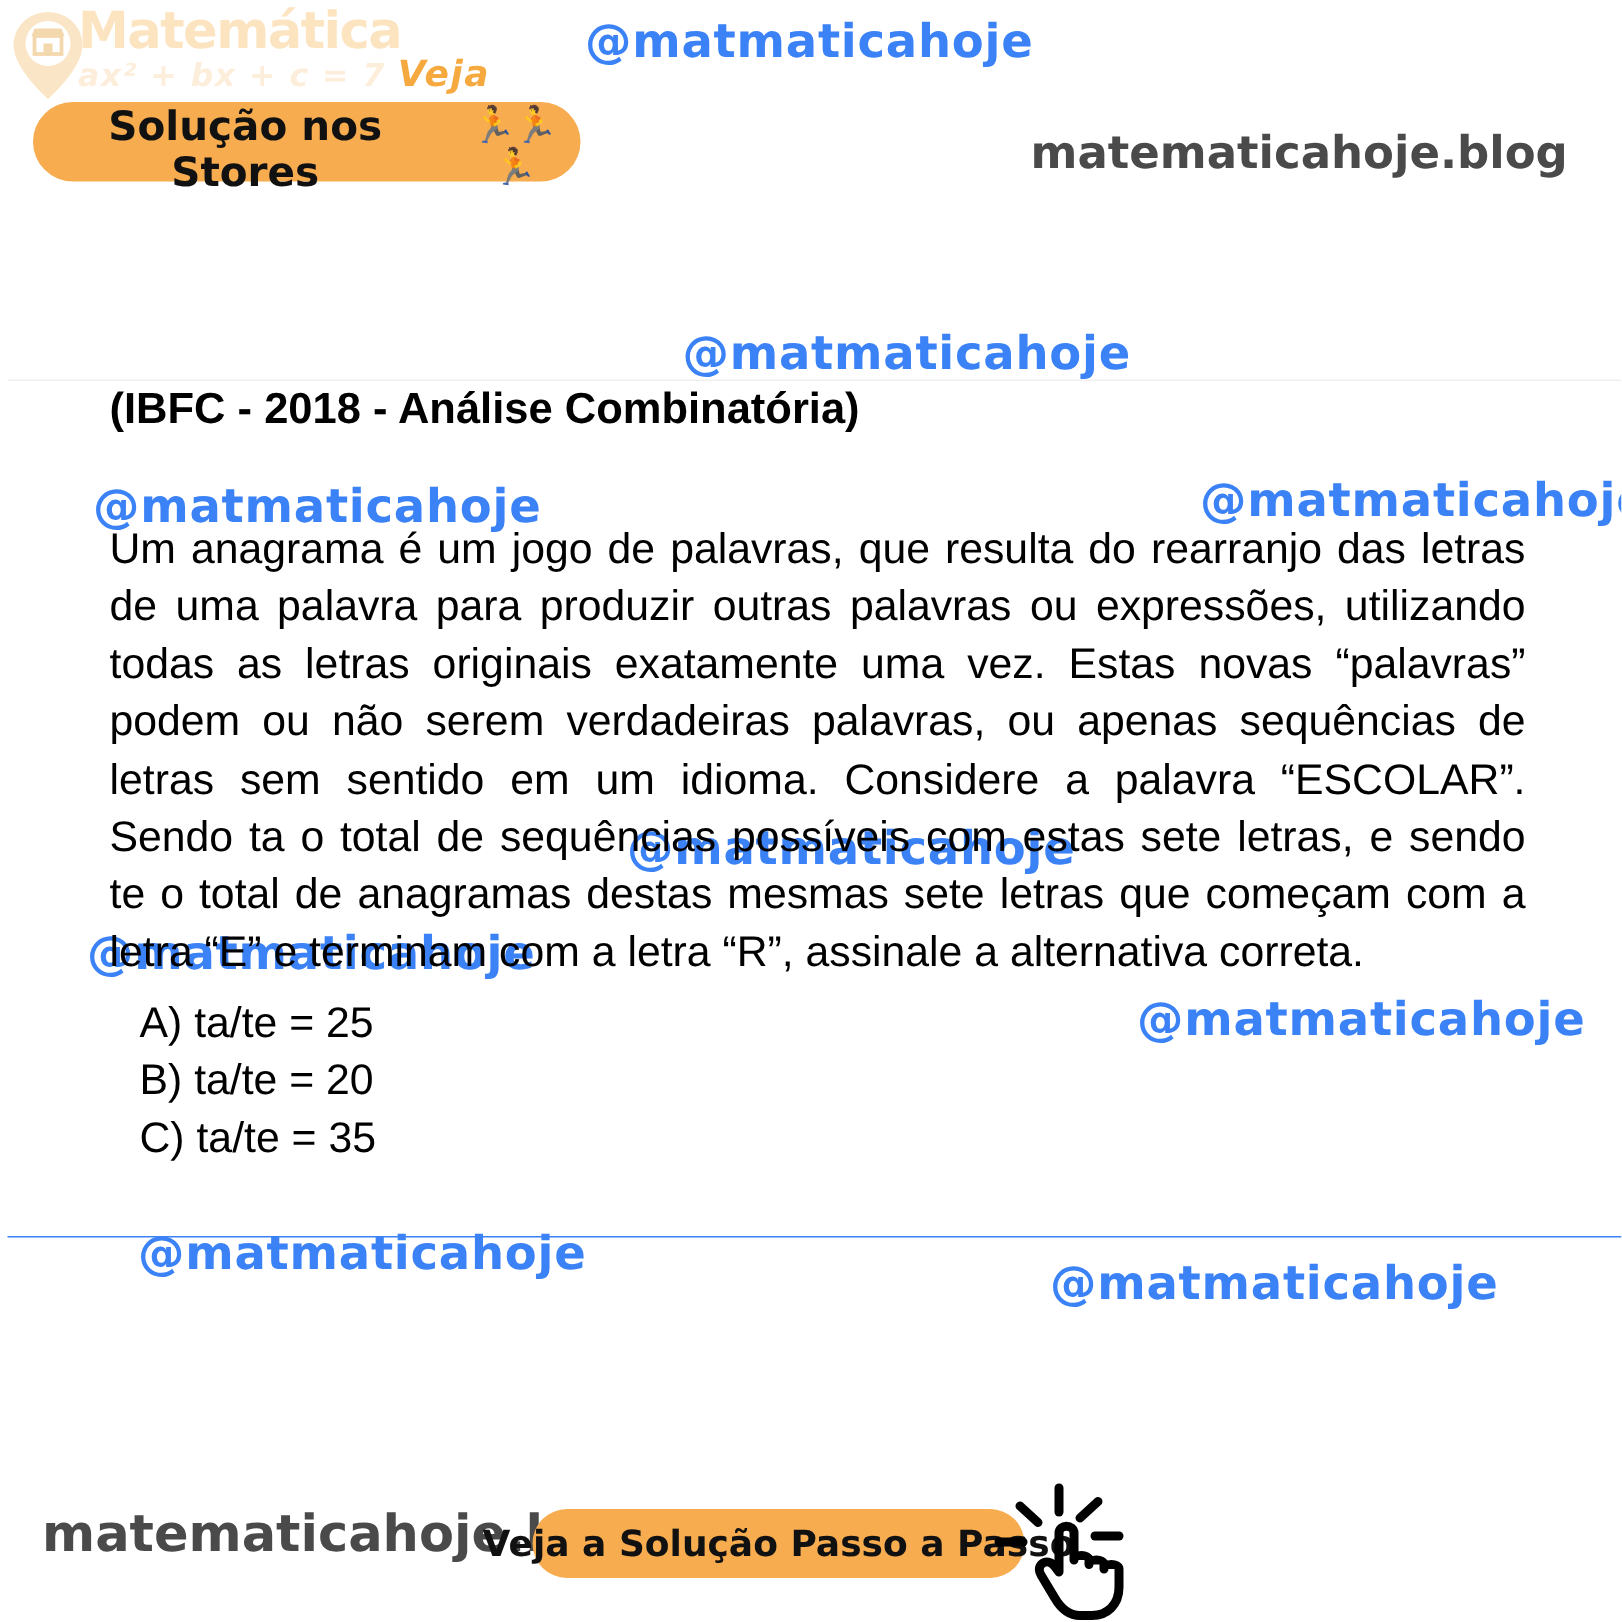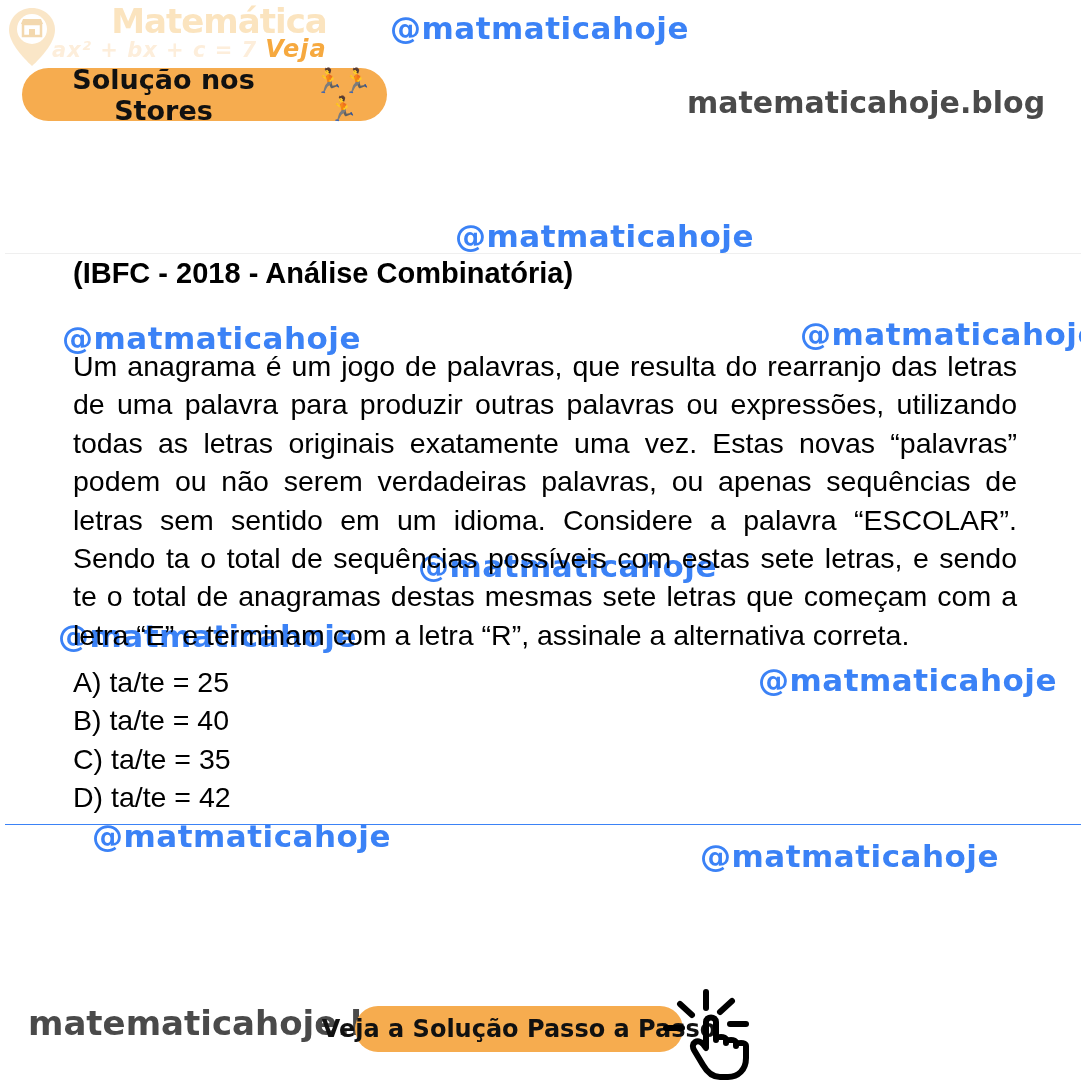--- a/index.html
+++ b/index.html
@@ -9,58 +9,58 @@
   }
   
   .wm{
     position:absolute;color:#3b82f6;font-weight:700;font-size:31px;
     font-family:"DejaVu Sans",sans-serif;white-space:nowrap;z-index:1;
     letter-spacing:0.5px;
   }
   
   .logo{position:absolute;left:6px;top:4px;display:flex;z-index:2;}
   .logo-pin{width:52px;height:62px;margin-top:2px;}
-  .logo-text{position:relative;margin-left:-6px;text-align:right;}
+  .logo-text{position:relative;margin-left:-6px;}
   .logo-title{
     font-family:"DejaVu Sans",sans-serif;font-weight:700;font-size:34px;
     color:#fbe4bf;line-height:34px;letter-spacing:-1px;
   }
   .logo-formula{
     font-family:"DejaVu Sans",sans-serif;font-style:italic;font-weight:700;
     font-size:21px;color:#fdeedb;line-height:22px;letter-spacing:1px;
   }
   .logo-hoje{
     font-family:"DejaVu Sans",sans-serif;font-weight:700;font-size:24px;
     color:#f6a93f;margin-left:8px;
   }
   .stores-btn{
     position:absolute;left:22px;top:68px;width:365px;height:53px;
     background:#f6ac4f;border-radius:27px;border:none;cursor:pointer;
-    display:flex;align-items:center;justify-content:center;z-index:2;
+    display:flex;justify-content:center;z-index:2;
     font-family:"DejaVu Sans",sans-serif;font-weight:700;font-size:27px;color:#111111;
   }
   .stores-emojis{font-size:24px;margin-left:4px;letter-spacing:-2px;}
   .site-top{
     position:absolute;left:687px;top:85px;z-index:2;
     font-family:"DejaVu Sans",sans-serif;font-weight:700;font-size:30px;color:#4a4a4a;
   }
   
   .content-box{
     position:absolute;left:5px;top:253px;width:1081px;height:570px;
     border-top:1px solid #efefef;border-bottom:1px solid #3b82f6;z-index:2;
   }
   .q-header{
     position:absolute;left:68px;top:3px;font-weight:700;font-size:29px;color:#000;
   }
   .q-body{
     position:absolute;left:68px;top:63px;width:944px;
     font-size:28.5px;line-height:38.4px;color:#000;text-align:justify;margin-top:30px;
   }
   .q-options{position:absolute;left:68px;top:409px;font-size:28.5px;line-height:38.4px;color:#000;}
-  .q-option{white-space:nowrap;}
+  .q-option{white-space:nowrap;margin-left:20px;}
   
   .site-bottom{
     position:absolute;left:28px;top:1003px;z-index:2;
     font-family:"DejaVu Sans",sans-serif;font-weight:700;font-size:34px;color:#4a4a4a;
   }
   .solution-btn{
     position:absolute;left:355px;top:1006px;width:328px;height:46px;
     background:#f6ac4f;border-radius:23px;border:none;cursor:pointer;
     display:flex;align-items:center;justify-content:center;z-index:2;
     font-family:"DejaVu Sans",sans-serif;font-weight:700;font-size:24px;color:#111111;
@@ -102,23 +102,22 @@
     <span class="stores-emojis">🏃🏃🏃</span>
   </button>
 
   <div class="site-top">matematicahoje.blog</div>
 
   <div class="content-box">
     <div class="q-header">(IBFC - 2018 - Análise Combinatória)</div>
     <div class="q-body">Um anagrama é um jogo de palavras, que resulta do rearranjo das letras de uma palavra para produzir outras palavras ou expressões, utilizando todas as letras originais exatamente uma vez. Estas novas “palavras” podem ou não serem verdadeiras palavras, ou apenas sequências de letras sem sentido em um idioma. Considere a palavra “ESCOLAR”. Sendo ta o total de sequências possíveis com estas sete letras, e sendo te o total de anagramas destas mesmas sete letras que começam com a letra “E” e terminam com a letra “R”, assinale a alternativa correta.</div>
     <div class="q-options">
       <div class="q-option">A) ta/te = 25</div>
-      <div class="q-option">B) ta/te = 40</div>
+      <div class="q-option">B) ta/te = 20</div>
       <div class="q-option">C) ta/te = 35</div>
-      <div class="q-option">D) ta/te = 42</div>
     </div>
   </div>
 
   <div class="site-bottom">matematicahoje.blog</div>
 
   <button class="solution-btn">
     <span>Veja a Solução Passo a Passo</span>
   </button>
 
   <svg class="click-icon" viewBox="0 0 108 92" fill="none" stroke="#000000" stroke-width="6" stroke-linecap="round" stroke-linejoin="round">

